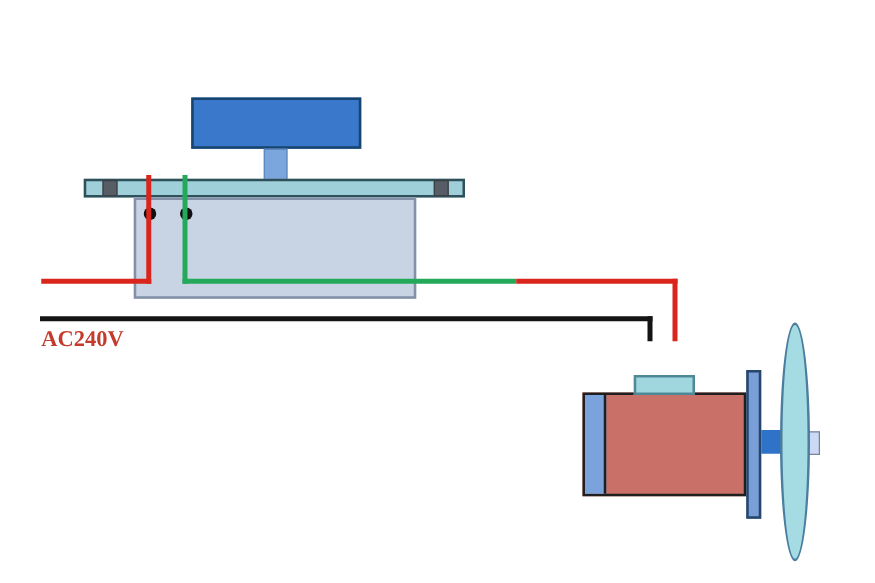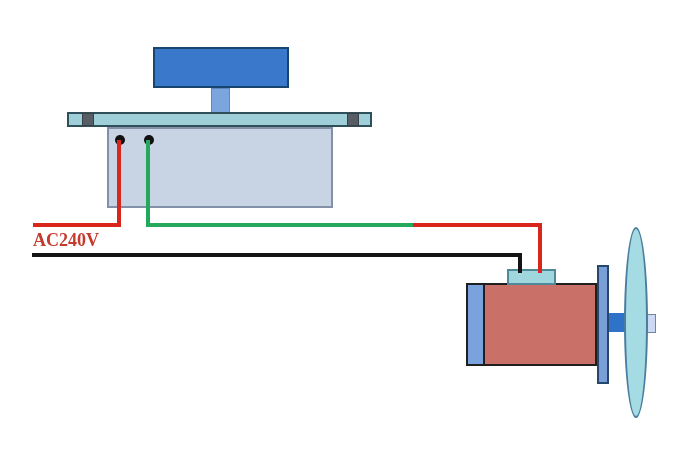--- a/index.html
+++ b/index.html
@@ -4,21 +4,21 @@
 <style>
   html, body { margin: 0; padding: 0; background: #ffffff; }
   #canvas {
     position: relative;
     width: 700px;
     height: 466px;
     background: #ffffff;
     overflow: hidden;
     font-family: "Liberation Serif", serif;
   }
-  .abs { position: absolute; }
+  .abs { position: absolute; margin-top: 31px; }
 
   
   .knob {
     left: 153px; top: 47px; width: 136px; height: 41px;
     background: var(--knob, #3a78cc);
     border: 2px solid var(--knob-border, #17456e);
     box-sizing: border-box;
   }
   .stem {
     left: 211px; top: 88px; width: 19px; height: 25px;

